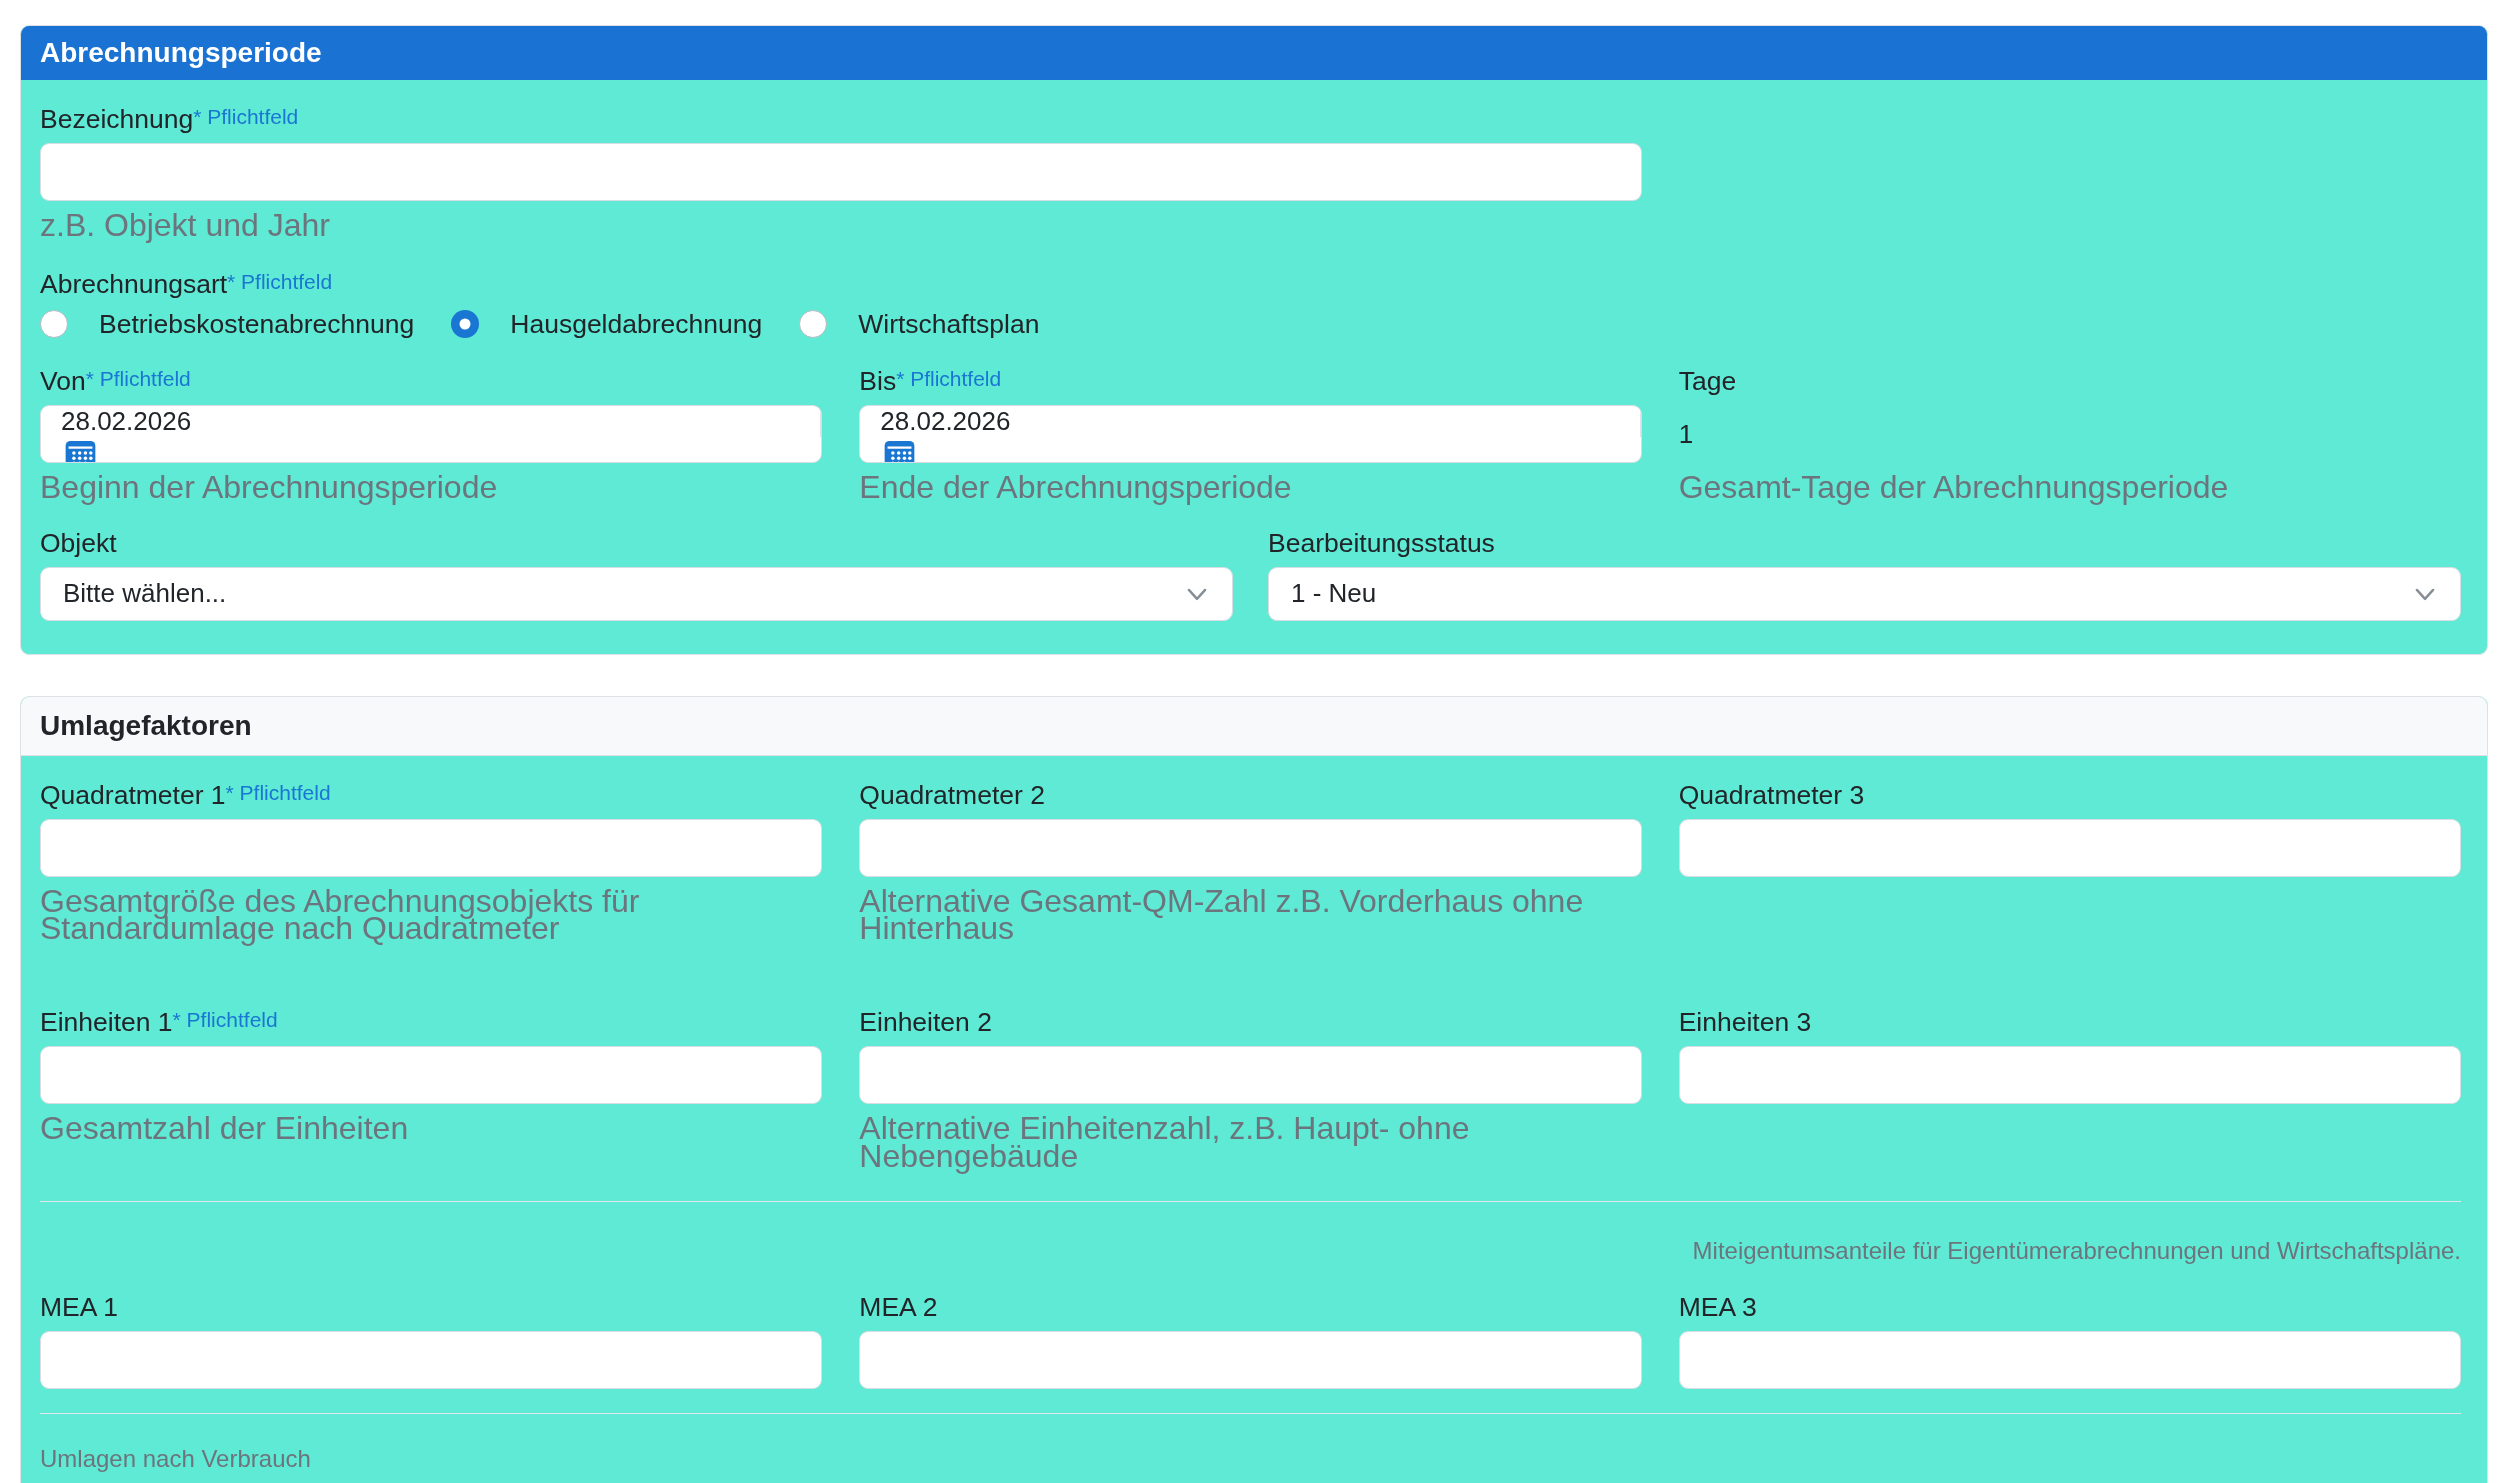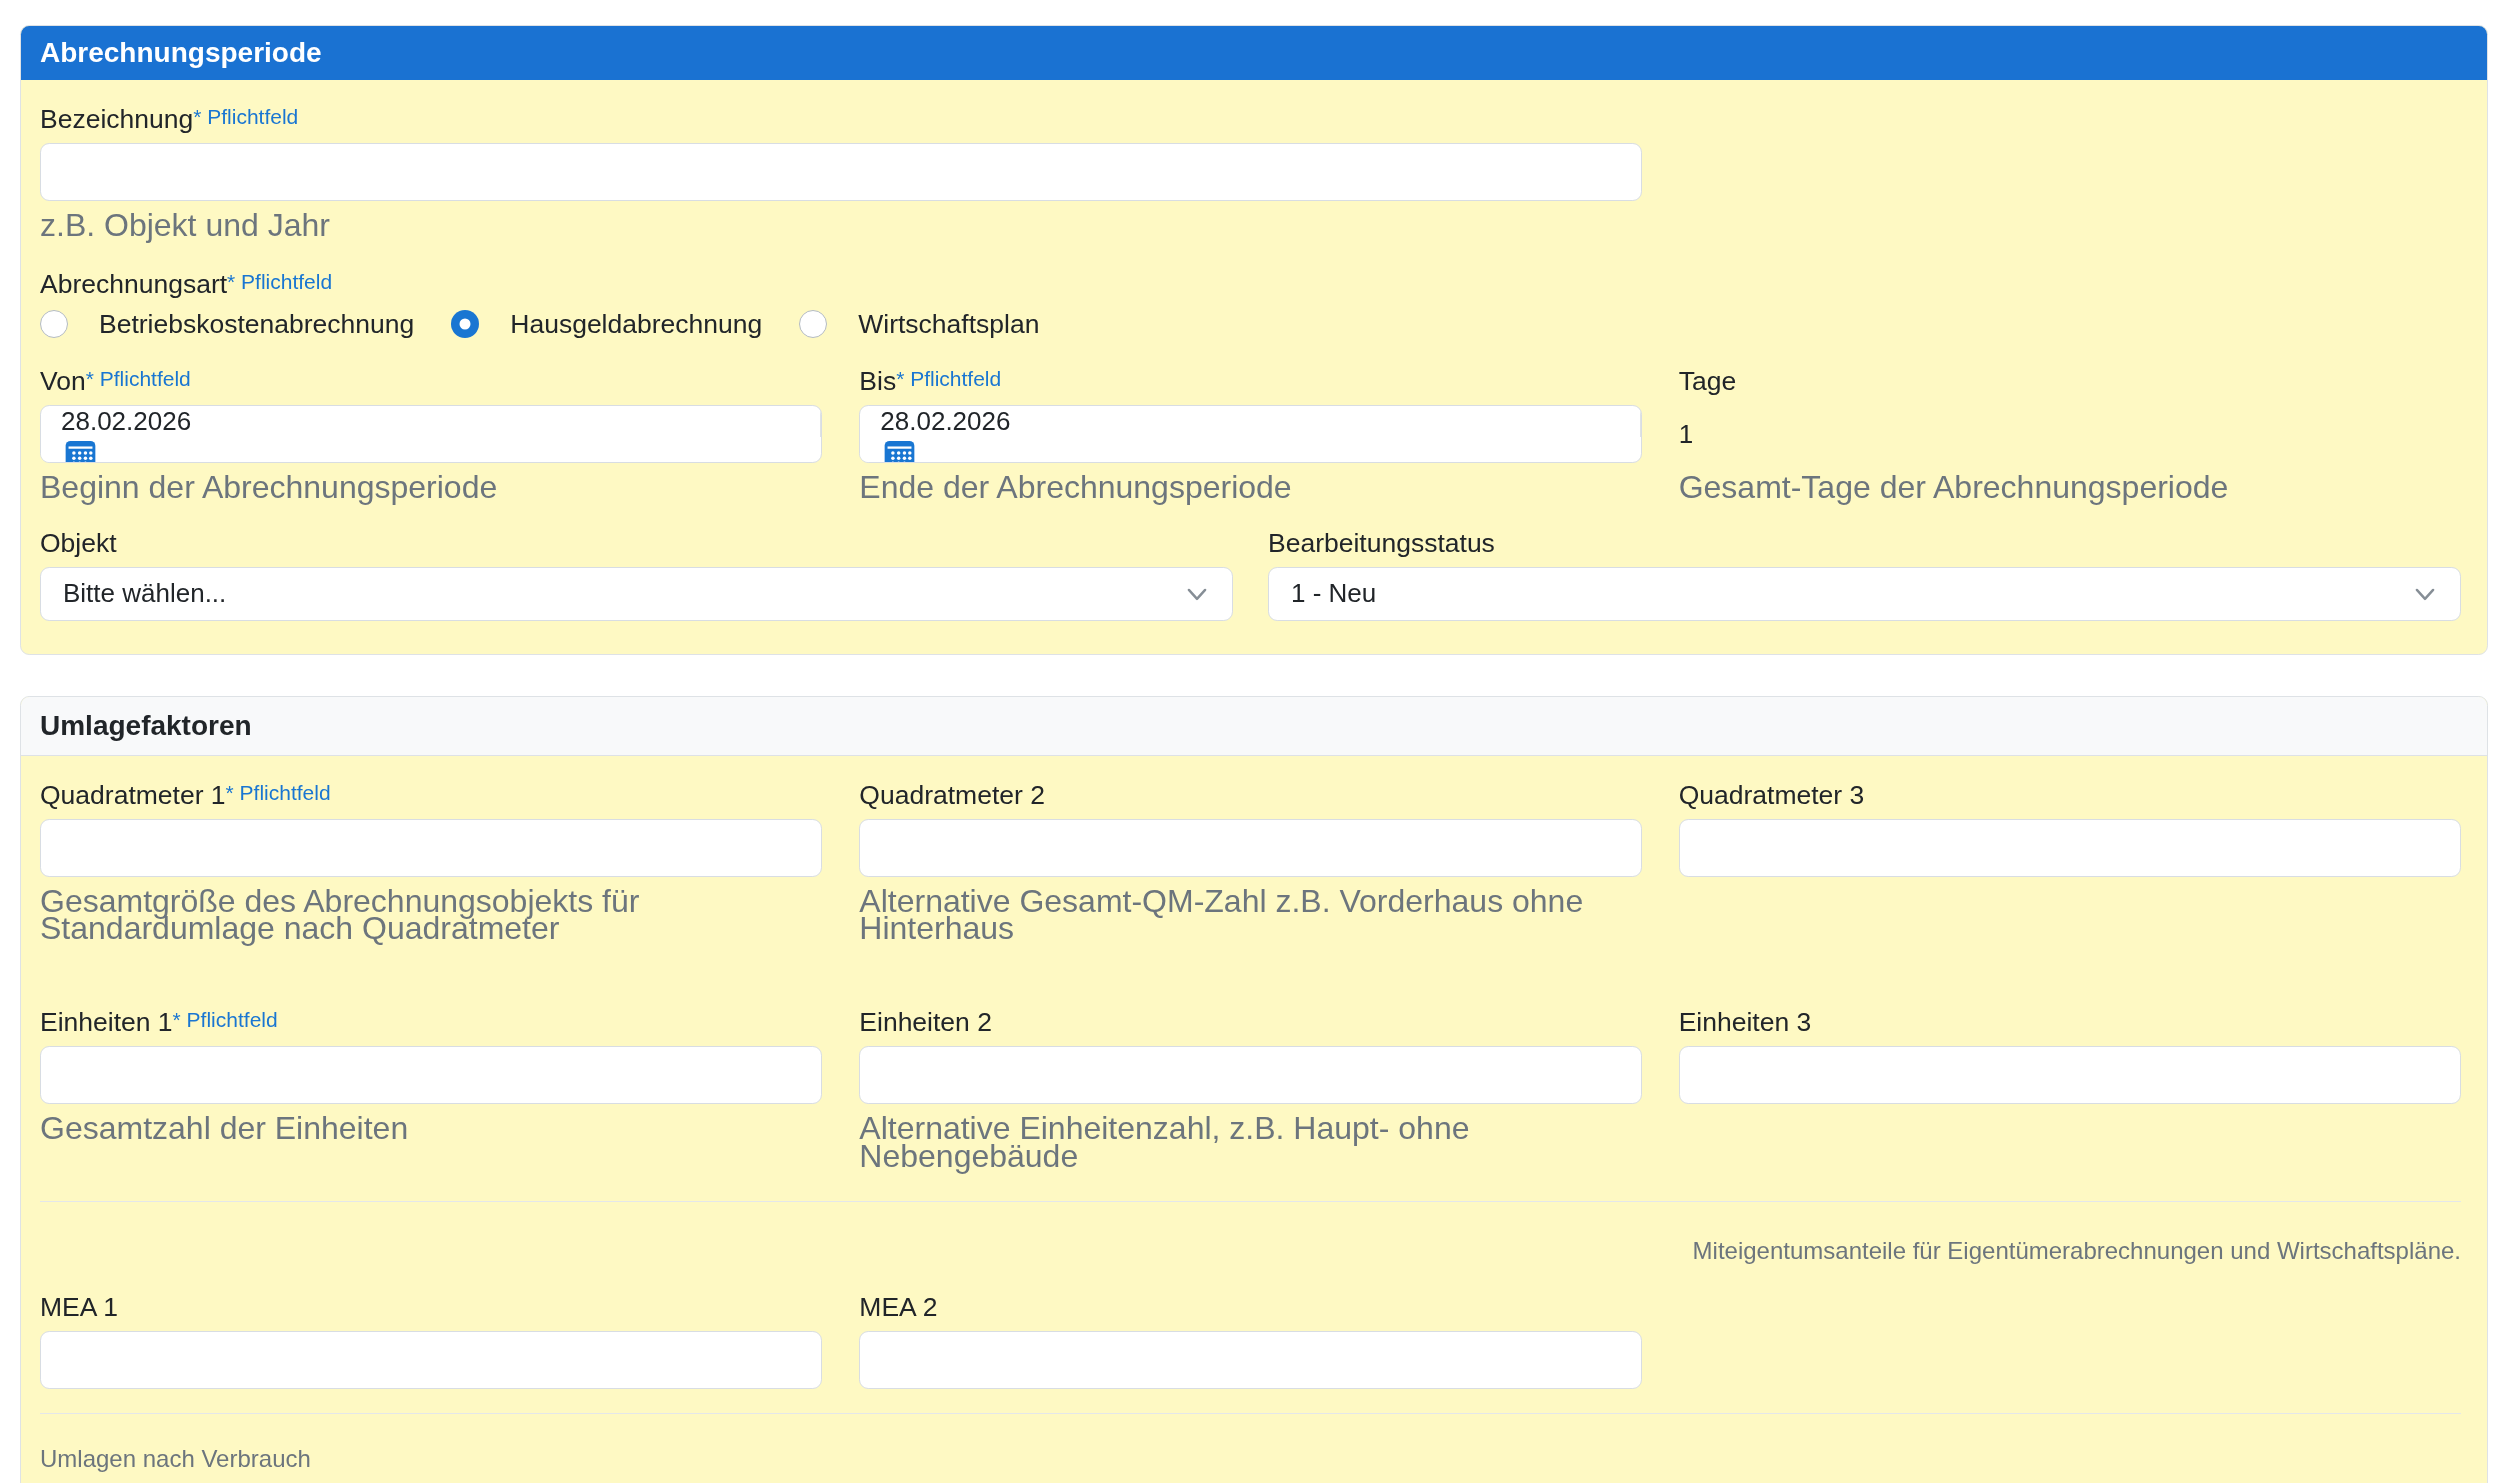--- a/index.html
+++ b/index.html
@@ -8,21 +8,21 @@
     width: 2500px; height: 1484px;
     overflow: hidden;
     background: #ffffff;
     font-family: "Liberation Sans", "DejaVu Sans", sans-serif;
     color: #212529;
   }
   .card {
     margin: 25px 12px 0 20px;
     border: 0.9px solid #dee2e6;
     border-radius: 9.2px;
-    background: #fef9c3;
+    background: #5eead4;
   }
   #card-umlage { margin-top: 41px; height: 1007px; }
 
   .card-header-blue {
     height: 54px;
     background: #1a72d2;
     border-radius: 8.2px 8.2px 0 0;
     display: flex; align-items: center;
     padding: 0 19px;
     color: #fff; font-size: 28px; font-weight: 700;
@@ -309,20 +309,26 @@
           <span class="field-label">MEA 1</span>
         </div>
         <input class="form-control mt-input" type="text" style="">
       </div>
       <div>
         <div class="label-row">
           <span class="field-label">MEA 2</span>
         </div>
         <input class="form-control mt-input" type="text" style="">
       </div>
+      <div>
+        <div class="label-row">
+          <span class="field-label">MEA 3</span>
+        </div>
+        <input class="form-control mt-input" type="text" style="">
+      </div>
     </div>
 
     <hr class="divider" style="margin-top:24px;">
 
     <div class="section-note" style="margin-top:31px;">Umlagen nach Verbrauch</div>
 
   </div>
 </section>
 
 

